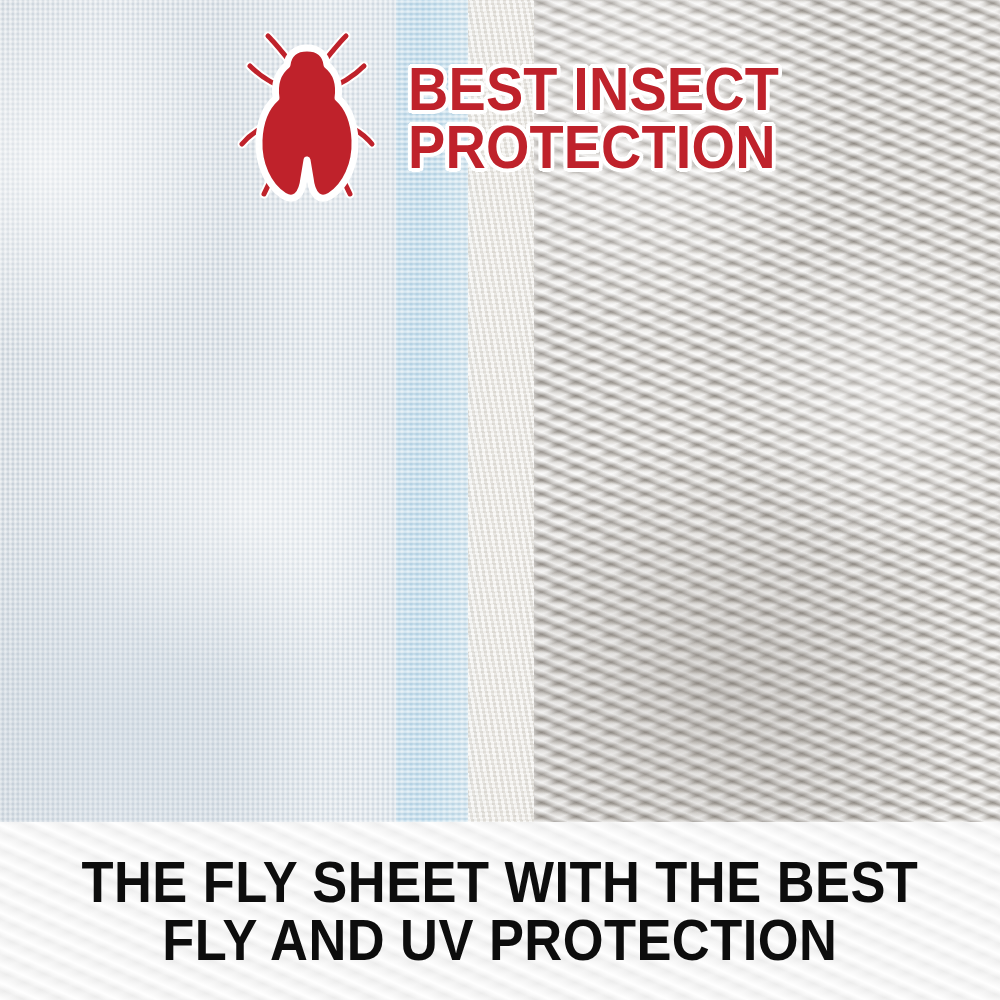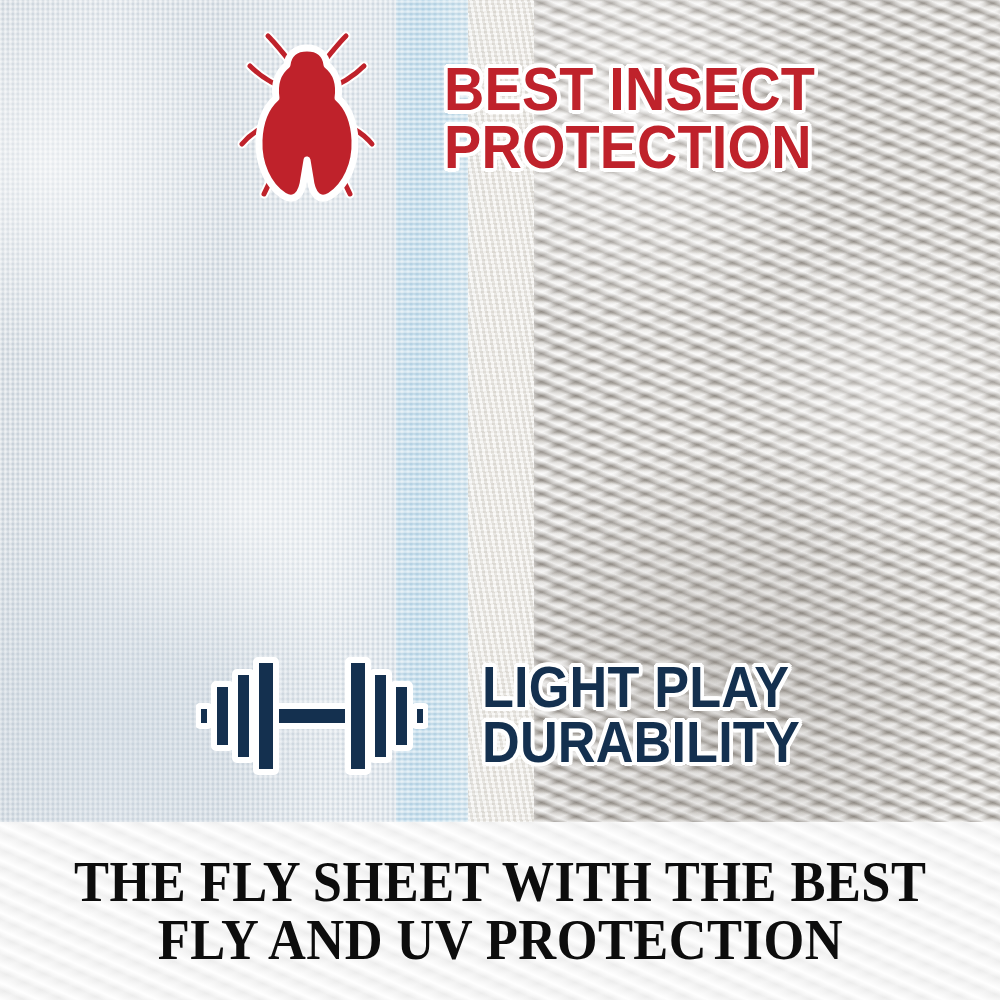--- a/index.html
+++ b/index.html
@@ -106,21 +106,20 @@
 
   
   .features {
     position:absolute;
     left:0; top:0; width:1000px; height:822px;
   }
   .feature-row {
     position:absolute;
     display:flex;
     align-items:center;
-    gap:36px;
   }
   .feature-icon {
     flex:0 0 auto;
     display:flex;
     align-items:center;
     justify-content:center;
   }
   .feature-text {
     font-weight:700;
     line-height:.94;
@@ -170,21 +169,20 @@
         rgba(255,255,255,.95) 0px, rgba(244,244,244,.75) 6px,
         rgba(232,232,232,.55) 10px, rgba(255,255,255,.95) 16px),
       repeating-linear-gradient(-24deg,
         rgba(255,255,255,.90) 0px, rgba(240,240,240,.55) 7px,
         rgba(255,255,255,.90) 14px),
       linear-gradient(180deg, #fbfbfc 0%, #f6f6f6 50%, #f2f2f1 100%);
     display:flex;
     flex-direction:column;
     align-items:center;
     justify-content:center;
-    font-family:Liberation Serif, serif;
   }
   .caption-line {
     color:#0d0d0d;
     font-weight:700;
     font-size:57px;
     line-height:1.02;
     letter-spacing:.5px;
     transform:scaleX(.92);
     white-space:nowrap;
   }
@@ -239,39 +237,20 @@
                    C108 56 104 44 95 37
                    C94 27 87 20 75 20 Z" fill="#bf222b" stroke="#ffffff" stroke-width="7" stroke-linejoin="round"></path>
         </svg>
       </div>
       <div class="feature-text txt-red">BEST INSECT
 PROTECTION</div>
     </div>
 
 
 
-    <div class="feature-row" id="row-durability">
-      <div class="feature-icon">
-        <svg viewBox="0 0 232 130" width="232" height="130" aria-hidden="true">
-          <g fill="#14304f" stroke="#ffffff" stroke-width="6" stroke-linejoin="round">
-            <rect x="2" y="56" width="12" height="20" rx="2"></rect>
-            <rect x="18" y="34" width="17" height="64" rx="2"></rect>
-            <rect x="39" y="22" width="17" height="88" rx="2"></rect>
-            <rect x="60" y="10" width="20" height="112" rx="2"></rect>
-            <rect x="80" y="56" width="74" height="20" rx="2"></rect>
-            <rect x="152" y="10" width="20" height="112" rx="2"></rect>
-            <rect x="176" y="22" width="17" height="88" rx="2"></rect>
-            <rect x="197" y="34" width="17" height="64" rx="2"></rect>
-            <rect x="218" y="56" width="12" height="20" rx="2"></rect>
-          </g>
-        </svg>
-      </div>
-      <div class="feature-text txt-navy">LIGHT PLAY
-DURABILITY</div>
-    </div>
 
   </div>
 
   <div class="caption-band">
     <div class="caption-line">THE FLY SHEET WITH THE BEST</div>
     <div class="caption-line">FLY AND UV PROTECTION</div>
   </div>
 
 </div>
 

